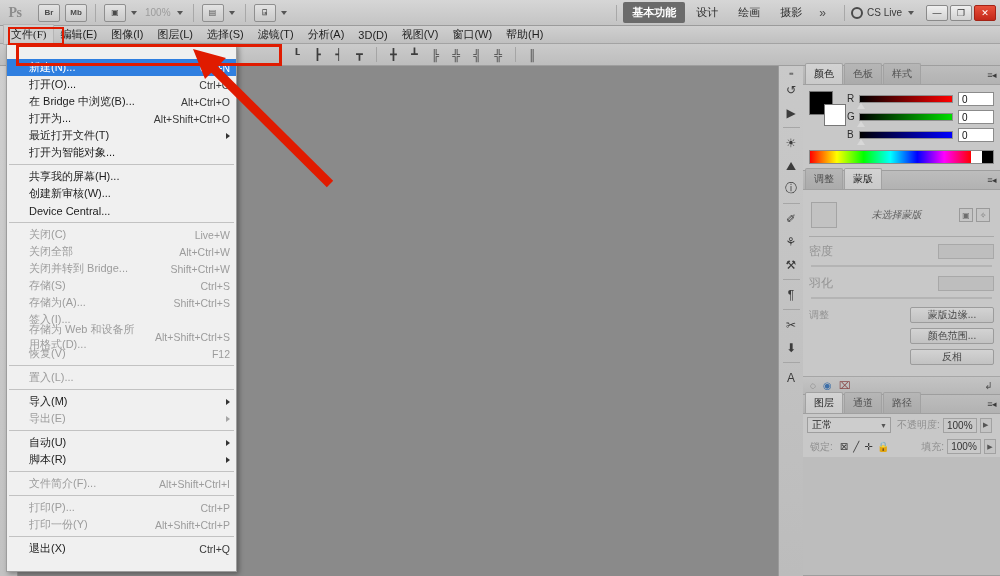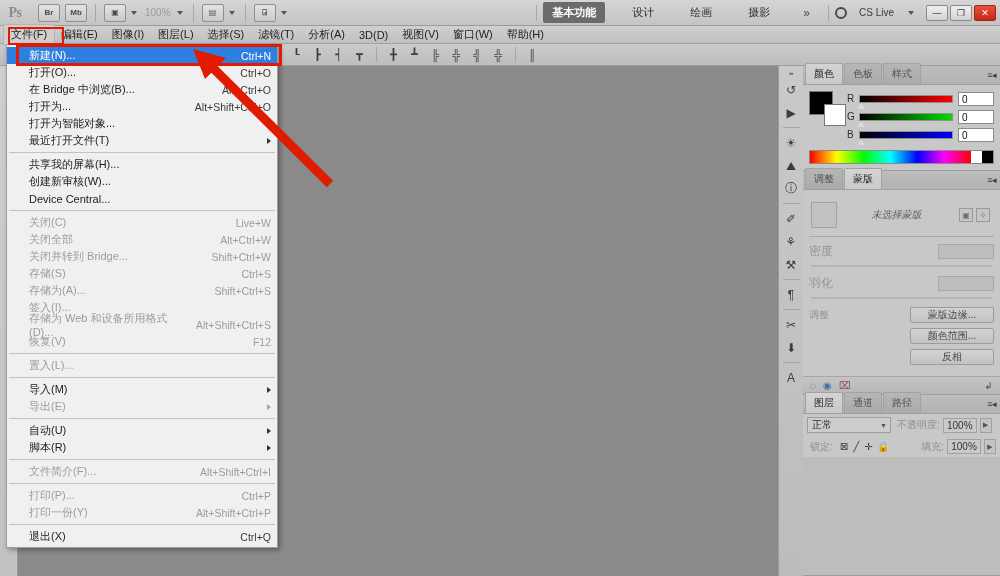--- a/index.html
+++ b/index.html
@@ -34,46 +34,46 @@
     background: linear-gradient(#e3e3e3,#c9c9c9);
     display:flex; align-items:center; justify-content:center;
     font-size:8px; font-weight:bold; color:#4a4a4a;
   }
   .tb-sep { width:1px; height:18px; background:#a8a8a8; margin:0 5px; }
   .tb-group { display:flex; align-items:center; gap:1px; margin-left:6px; }
   .caret { width:0;height:0;border-left:3px solid transparent;border-right:3px solid transparent;border-top:4px solid #555; margin:0 4px 0 2px;}
   .zoomfield { font-size:10px; color:#9c9c9c; padding:0 3px; }
 
   .appbar-right { margin-left:auto; display:flex; align-items:center; height:26px; }
-  .wsbar { display:flex; align-items:center; gap:18px; padding-right:6px; }
+  .wsbar { display:flex; align-items:center; gap:2px; padding-right:6px; }
   .ws-tab { padding:3px 9px; font-size:11px; color:#2e2e2e; border-radius:2px; }
   .ws-tab.active { background:#6b6b6b; color:#fff; font-weight:bold; }
   .ws-more { padding:2px 6px; font-size:12px; color:#4d4d4d; }
   .vsep { width:1px; height:16px; background:#a8a8a8; margin:0 6px; }
-  .cslive { display:flex; align-items:center; gap:12px; font-size:10px; color:#3a3a3a; }
+  .cslive { display:flex; align-items:center; gap:4px; font-size:10px; color:#3a3a3a; }
   .cs-ring { width:12px;height:12px;border:2px solid #4a4a4a; border-radius:50%; }
   .wbtns { display:flex; gap:2px; margin-left:8px; padding-right:4px; }
   .wbtn {
     width:22px;height:16px; border:1px solid #8a8a8a; border-radius:2px;
     background:linear-gradient(#f0f0f0,#d2d2d2);
     display:flex;align-items:center;justify-content:center;
     font-size:9px; color:#333;
   }
   .wbtn.close { background:linear-gradient(#e8503a,#c3281a); border-color:#a32316; color:#fff; font-weight:bold;}
 
   
   .menubar {
     height:18px; flex:0 0 18px;
     background: linear-gradient(#d0d0d0,#c0c0c0);
     border-bottom:1px solid #a3a3a3;
     display:flex; align-items:center; padding-left:4px;
     position:relative; z-index:5;
   }
   .menu-item { padding:2px 7px; font-size:11px; color:#1e1e1e; white-space:nowrap; }
-  .menu-item.open { background:#cfcfcf; outline:1px solid #b5b5b5; }
+  .menu-item.open { background:#cfcfcf; outline:1px solid #b5b5b5;font-family:Liberation Serif, serif; }
 
   
   .optionsbar {
     height:22px; flex:0 0 22px;
     background: linear-gradient(#cbcbcb,#bdbdbd);
     border-bottom:1px solid #9e9e9e;
     display:flex; align-items:center; padding-left:288px; gap:4px;
     position:relative;
   }
   .opt-ico {
@@ -203,26 +203,26 @@
   .lyr-val {
     width:34px;height:15px;background:#c9c9c9;border:1px solid #a2a2a2;
     font-size:10px;color:#333; text-align:center; line-height:14px;
   }
   .lyr-spin { width:12px;height:15px;background:#c4c4c4;border:1px solid #a2a2a2; font-size:7px; display:flex;align-items:center;justify-content:center;color:#555;}
   .lyr-icos { display:flex; gap:5px; align-items:center; margin-left:4px; font-size:10px; color:#3b3b3b; }
   .layers-list { flex:1 1 auto; background:#bdbdbd; }
 
   
   .dropdown {
-    position:absolute; left:6px; top:44px; width:272px;
+    position:absolute; left:6px; top:44px; width:231px;
     background:#f0f0f0;
     border:1px solid #9d9d9d;
     box-shadow: 2px 2px 5px rgba(0,0,0,0.35);
     z-index:40;
-    padding:2px 0;
+    padding:14px 0;
   }
   .dd-item {
     display:flex; align-items:center; height:17px;
     padding:0 6px 0 22px; font-size:11px; color:#1c1c1c; position:relative;
   }
   .dd-item.disabled { color:#9c9c9c; }
   .dd-item.sel { background:#2f7fe0; color:#fff; }
   .dd-item.sel .dd-key { color:#fff; }
   .dd-key { margin-left:auto; font-size:10.5px; color:#3a3a3a; padding-left:14px; }
   .dd-item.disabled .dd-key { color:#9c9c9c; }
@@ -498,25 +498,25 @@
   </div>
   <div class="dd-item">
     <span>在 Bridge 中浏览(B)...</span>
     <span class="dd-key">Alt+Ctrl+O</span>
   </div>
   <div class="dd-item">
     <span>打开为...</span>
     <span class="dd-key">Alt+Shift+Ctrl+O</span>
   </div>
   <div class="dd-item">
-    <span>打开为智能对象...</span>
-  </div>
-  <div class="dd-item">
     <span>最近打开文件(T)</span>
     <span class="dd-arrow"></span>
+  </div>
+  <div class="dd-item">
+    <span>打开为智能对象...</span>
   </div>
 
   <div class="dd-sep"></div>
 
   <div class="dd-item">
     <span>共享我的屏幕(H)...</span>
   </div>
   <div class="dd-item">
     <span>创建新审核(W)...</span>
   </div>

